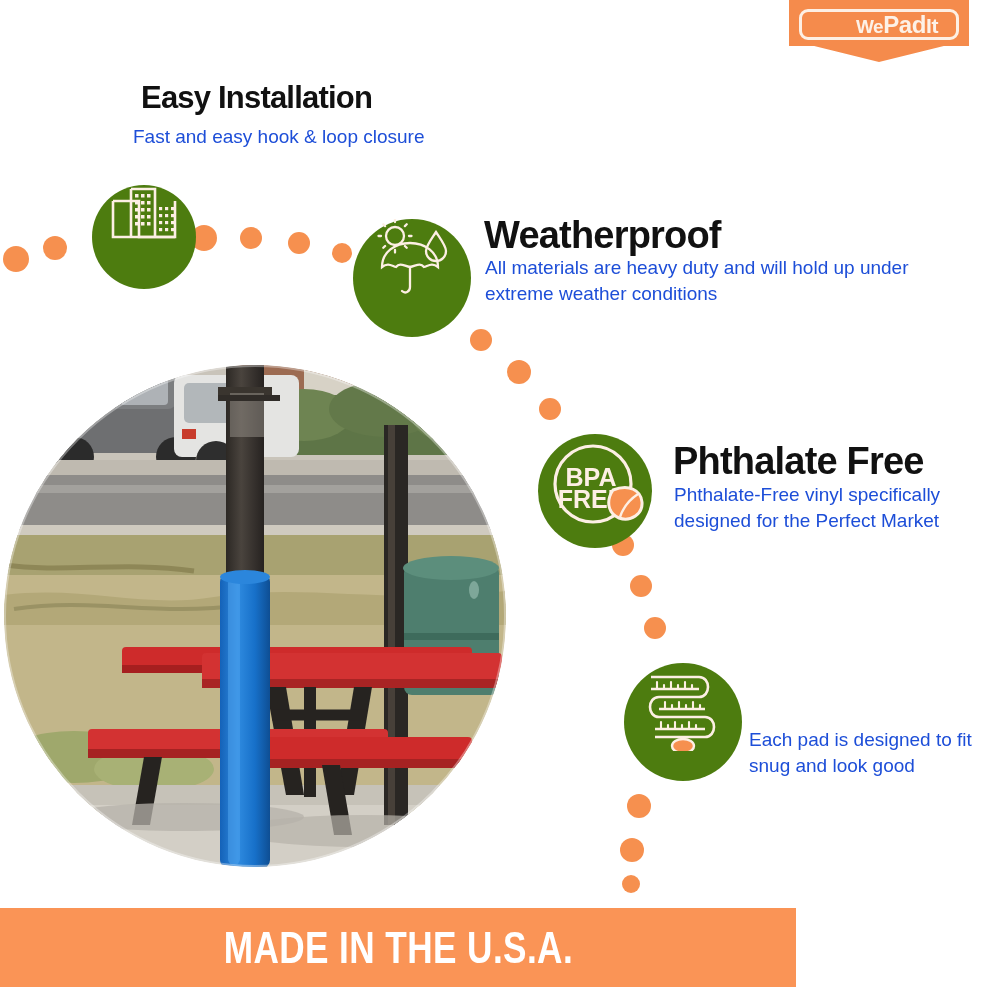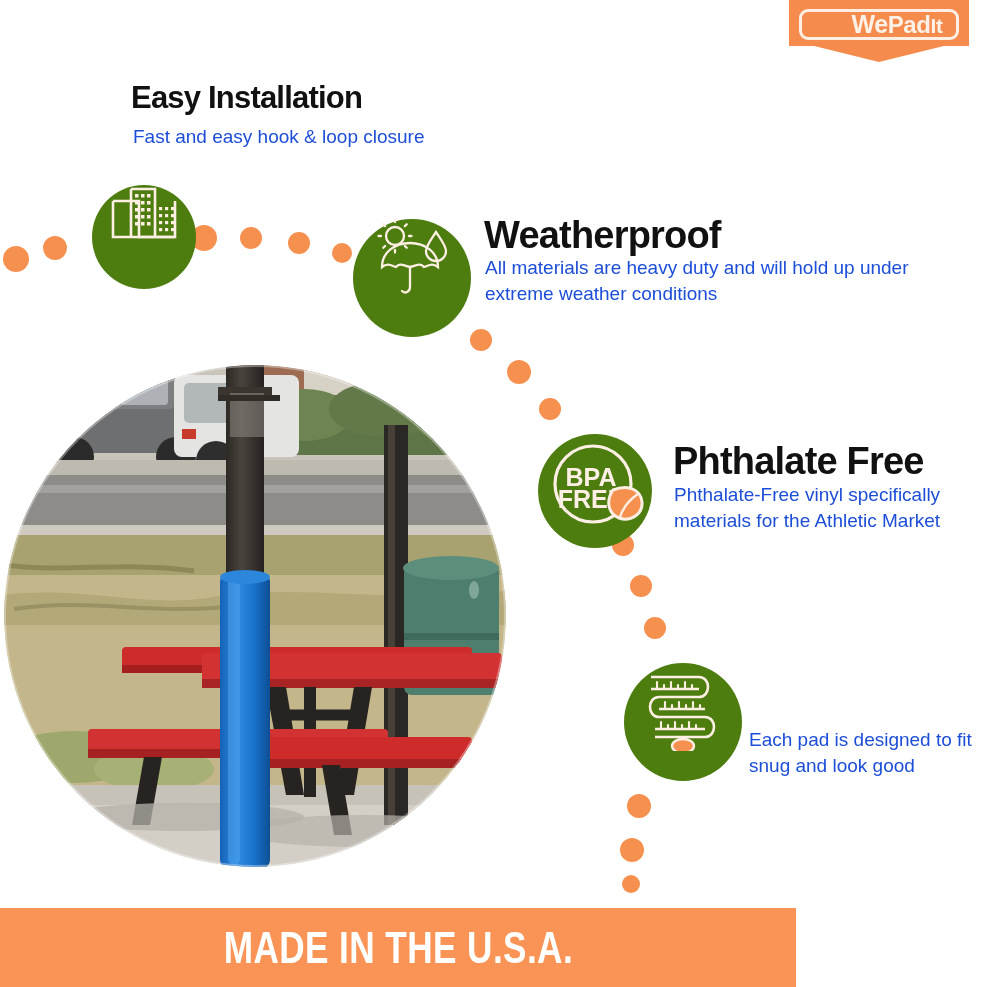--- a/index.html
+++ b/index.html
@@ -43,21 +43,21 @@
     justify-content: center;
   }
   .logo-text {
     font-size: 22px;
     font-weight: bold;
     color: #FDF1E7;
     letter-spacing: -0.4px;
     line-height: 1;
     white-space: nowrap;
   }
-  .logo-text .lt-we  { font-size: 25px; margin-left: 36px; }
+  .logo-text .lt-we  { font-size: 19px; margin-left: 36px; }
   .logo-text .lt-pad { font-size: 24px; }
   .logo-text .lt-it  { font-size: 21px; }
 
   
   .feature-title {
     position: absolute;
     font-size: 38px;
     font-weight: bold;
     color: #111111;
     letter-spacing: -0.8px;
@@ -65,21 +65,21 @@
   }
   .feature-desc {
     position: absolute;
     font-size: 19px;
     color: #1d4ed8;
     line-height: 1.35;
     font-weight: normal;
   }
 
   
-  #t-install { left: 131px; top: 80px; font-size: 31px; }
+  #t-install { left: 141px; top: 80px; font-size: 31px; }
   #d-install { left: 133px; top: 124px; width: 420px; }
 
   
   #t-weather { left: 484px; top: 214px; }
   #d-weather { left: 485px; top: 255px; width: 430px; }
 
   
   #t-phthal  { left: 673px; top: 440px; }
   #d-phthal  { left: 674px; top: 482px; width: 270px; }
 
@@ -232,21 +232,21 @@
         <path d="M12 48 C12 33 25 24 40 24 C55 24 68 33 68 48
                  C62 43 58 47 54 48 C50 43 46 47 40 48
                  C34 47 30 43 26 48 C22 47 18 43 12 48 Z"></path>
 
         <path d="M40 48 V68 C40 73 35 75 32 72"></path>
       </g>
     </svg>
   </div>
 
   <div class="feature-title" id="t-phthal">Phthalate Free</div>
-  <div class="feature-desc" id="d-phthal">Phthalate-Free vinyl specifically materials for the Athletic Market</div>
+  <div class="feature-desc" id="d-phthal">Phthalate-Free vinyl specifically designed for the Perfect Market</div>
 
   <div class="icon-circle" id="icon-bpa">
     <svg width="104" height="104" viewBox="0 0 104 104">
       <circle cx="50" cy="50" r="38" fill="none" stroke="#FDEFE4" stroke-width="3.2"></circle>
       <text x="48" y="52" font-family="'Liberation Sans',sans-serif" font-size="25" font-weight="bold" fill="#FDEFE4" text-anchor="middle">BPA</text>
       <text x="48" y="74" font-family="'Liberation Sans',sans-serif" font-size="25" font-weight="bold" fill="#FDEFE4" text-anchor="middle">FREE</text>
 
       <path d="M70 56 C86 50 98 56 99 68 C100 80 88 88 76 84 C66 80 62 68 70 56 Z" fill="#F6904F" stroke="#FDEFE4" stroke-width="3"></path>
       <path d="M95 60 C86 66 80 74 77 83" fill="none" stroke="#FDEFE4" stroke-width="2.4"></path>
     </svg>

